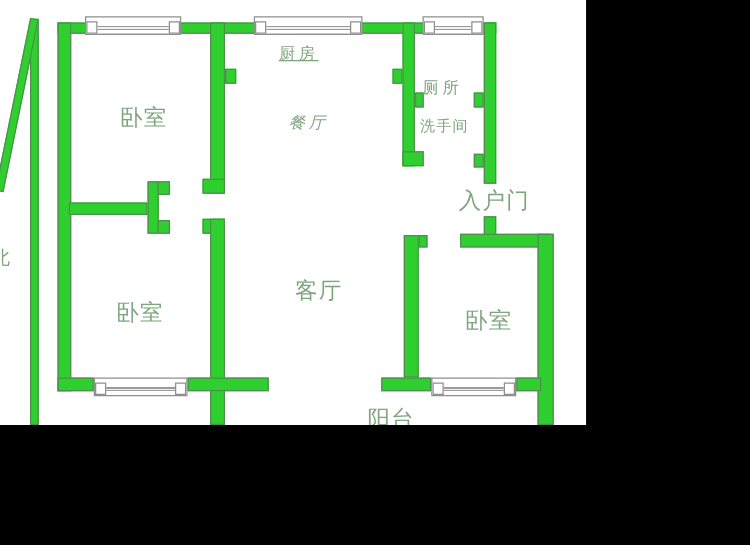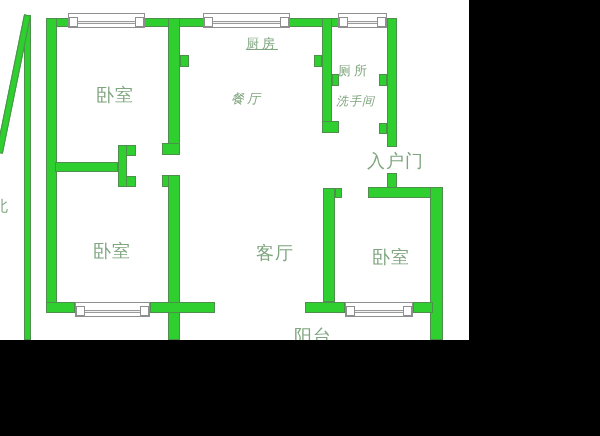--- a/index.html
+++ b/index.html
@@ -63,27 +63,27 @@
     <div class="wall" style="left:305px;top:302px;width:40px;height:11px;"></div>
     <div class="wall" style="left:413px;top:302px;width:20px;height:11px;"></div>
 
     <div class="win" style="left:68px;top:13px;width:77px;height:15px;"></div>
     <div class="win" style="left:203px;top:13px;width:87px;height:15px;"></div>
     <div class="win" style="left:338px;top:13px;width:49px;height:15px;"></div>
     <div class="win" style="left:75px;top:302px;width:75px;height:15px;"></div>
     <div class="win" style="left:345px;top:302px;width:68px;height:15px;"></div>
 
     <div class="lbl med" style="left:96px;top:86px;">卧室</div>
-    <div class="lbl" style="left:246px;top:37px;text-decoration:underline;">厨房</div>
+    <div class="lbl" style="left:223px;top:37px;text-decoration:underline;">厨房</div>
     <div class="lbl" style="left:231px;top:92px;font-style:italic;">餐厅</div>
     <div class="lbl" style="left:338px;top:64px;text-align:right;">厕所</div>
-    <div class="lbl small" style="left:336px;top:95px;font-style:italic;">洗手间</div>
+    <div class="lbl small" style="left:336px;top:95px;">洗手间</div>
     <div class="lbl med" style="left:367px;top:152px;">入户门</div>
     <div class="lbl med" style="left:93px;top:242px;">卧室</div>
-    <div class="lbl med" style="left:236px;top:244px;margin-left:20px;">客厅</div>
+    <div class="lbl med" style="left:236px;top:224px;">客厅</div>
     <div class="lbl med" style="left:372px;top:248px;">卧室</div>
     <div class="lbl med" style="left:278px;top:327px;padding-left:16px;">阳台</div>
 
   </div>
 
   <div class="mask" style="left:469px;top:0;width:131px;height:436px;"></div>
   <div class="mask" style="left:0;top:340px;width:600px;height:96px;"></div>
 
 </div>
 

